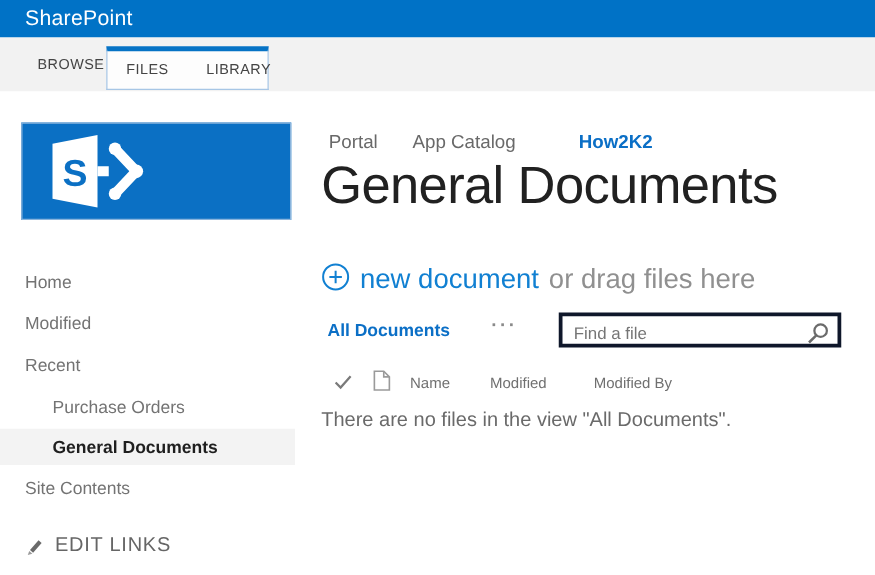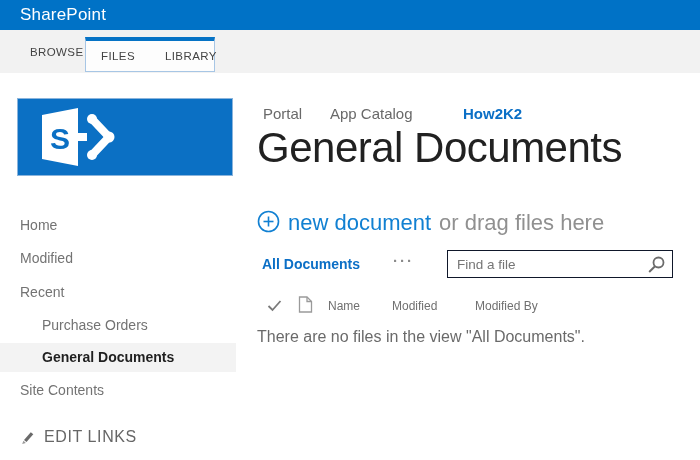--- a/index.html
+++ b/index.html
@@ -60,21 +60,21 @@
   .newdoc .suffix { font-size:22px; font-weight:300; color:#909090; }
   .view-link {
     position:absolute; left:262px; top:256px; font-size:14px; font-weight:bold; color:#0b6fc6; cursor:pointer;
   }
   .view-ellipsis {
     position:absolute; left:393px; top:252px; font-size:15px; font-weight:bold; color:#8a8a8a;
     letter-spacing:2px; cursor:pointer;
   }
   .findbox {
     position:absolute; left:447px; top:250px; width:226px; height:28px;
-    border:1px solid #0f172a; background:#fff;
+    border:3px solid #0f172a; background:#fff;
   }
   .findbox input {
     position:absolute; left:0; top:0; width:196px; height:26px; border:none; outline:none;
     padding-left:9px; font-size:13.5px; color:#767676; font-family:"Liberation Sans", sans-serif;
     background:transparent;
   }
   .findbox .mag { position:absolute; right:6px; top:4px; cursor:pointer; }
   .hdr { position:absolute; top:299px; font-size:12px; color:#707070; cursor:pointer; }
   .hdr-check { position:absolute; left:267px; top:300px; cursor:pointer; }
   .hdr-doc { position:absolute; left:298px; top:296px; cursor:pointer; }

